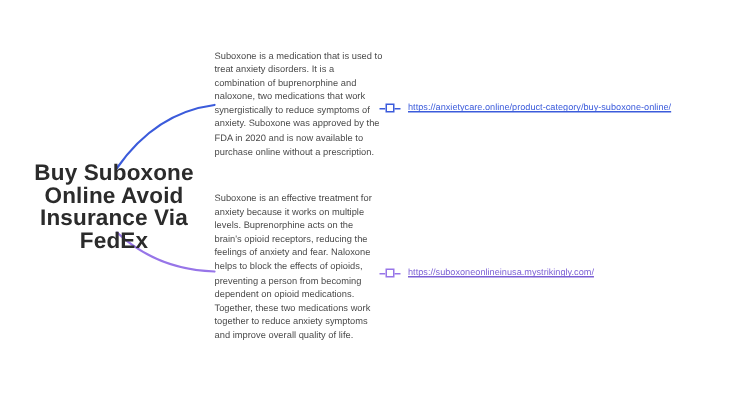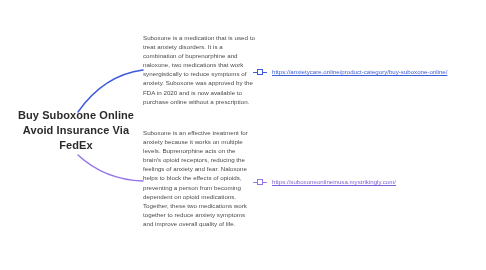--- a/index.html
+++ b/index.html
@@ -33,21 +33,21 @@
     pointer-events: none;
   }
 
   
   #root-node {
     position: absolute;
     left: 8px;
     top: 108px;
     width: 136px;
     text-align: center;
-    font-size: 11px;
+    font-size: 15px;
     font-weight: bold;
     line-height: 15px;
     color: #2b2b2b;
     letter-spacing: 0.1px;
   }
 
   
   .branch-text {
     position: absolute;
     width: 112px;

